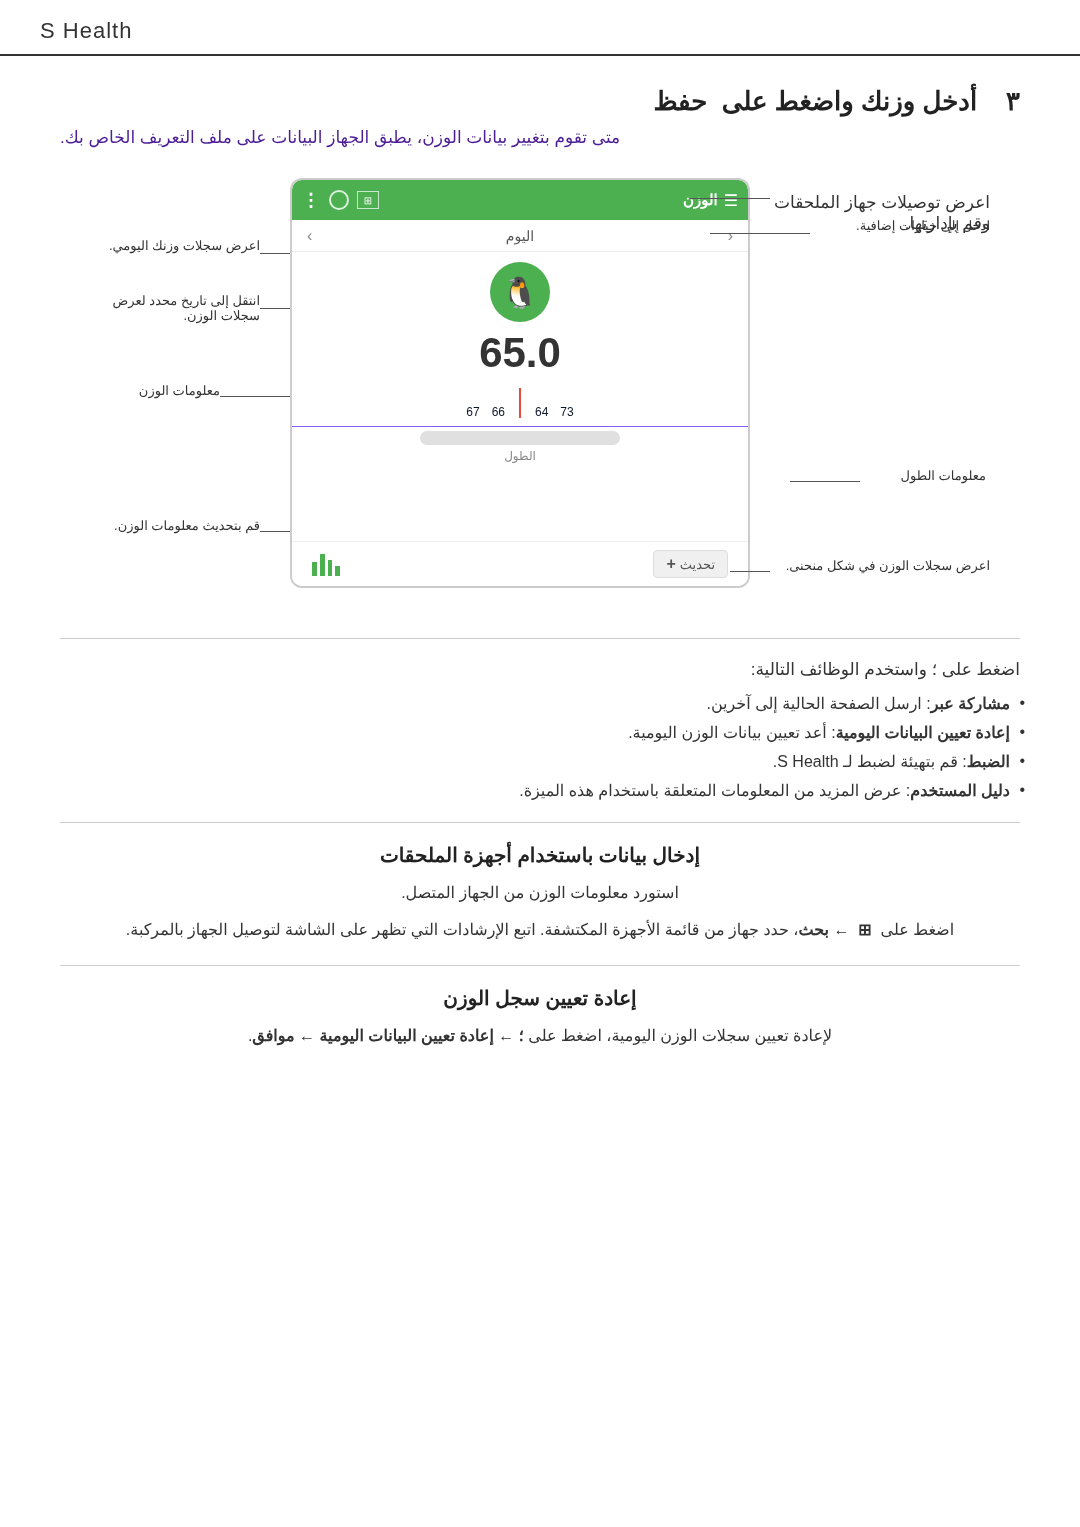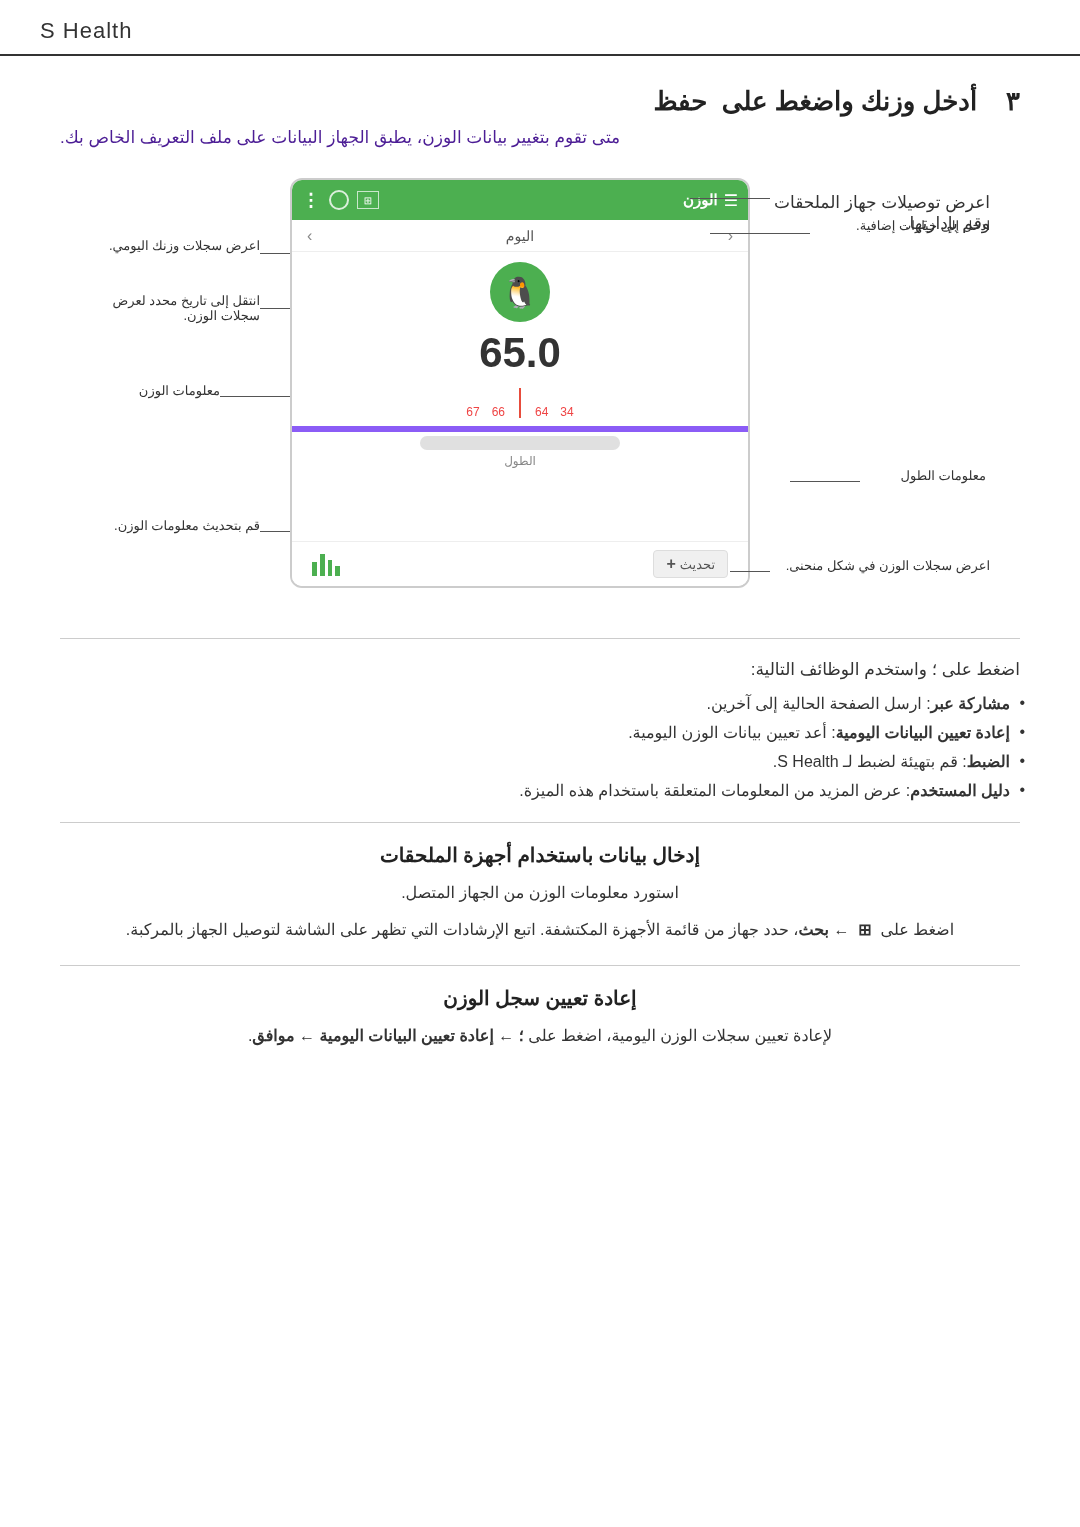--- a/index.html
+++ b/index.html
@@ -181,37 +181,37 @@
       position: relative;
       height: 40px;
     }
     .scale-bar-container {
       display: flex;
       align-items: flex-end;
       gap: 12px;
     }
     .scale-num {
       font-size: 12px;
-      color: #ef4444;
+      color: #0f172a;
       line-height: 1;
     }
     .scale-indicator {
       width: 2px;
       height: 30px;
       background: #e74c3c;
       margin: 0 2px;
     }
 
     
     .height-section {
       display: flex;
       flex-direction: column;
       align-items: center;
       padding: 4px 10px;
-      border-top: 6px solid #8b5cf6;
+      border-top: 1px solid #8b5cf6;
       justify-content: center;
     }
     .height-bar {
       width: 200px;
       height: 14px;
       background: #e0e0e0;
       border-radius: 7px;
       margin-bottom: 4px;
     }
     .height-label {
@@ -368,21 +368,21 @@
 
         <div class="weight-avatar">
           <div class="avatar-circle">🐧</div>
         </div>
 
         <div class="weight-display">
           <span class="weight-main-num">65.0</span>
 
           <div class="weight-scale">
             <div class="scale-bar-container">
-              <span class="scale-num">34</span>
+              <span class="scale-num">73</span>
               <span class="scale-num">64</span>
               <div class="scale-indicator"></div>
               <span class="scale-num">66</span>
               <span class="scale-num">67</span>
             </div>
           </div>
         </div>
 
         <div class="height-section">
           <div class="height-bar"></div>

